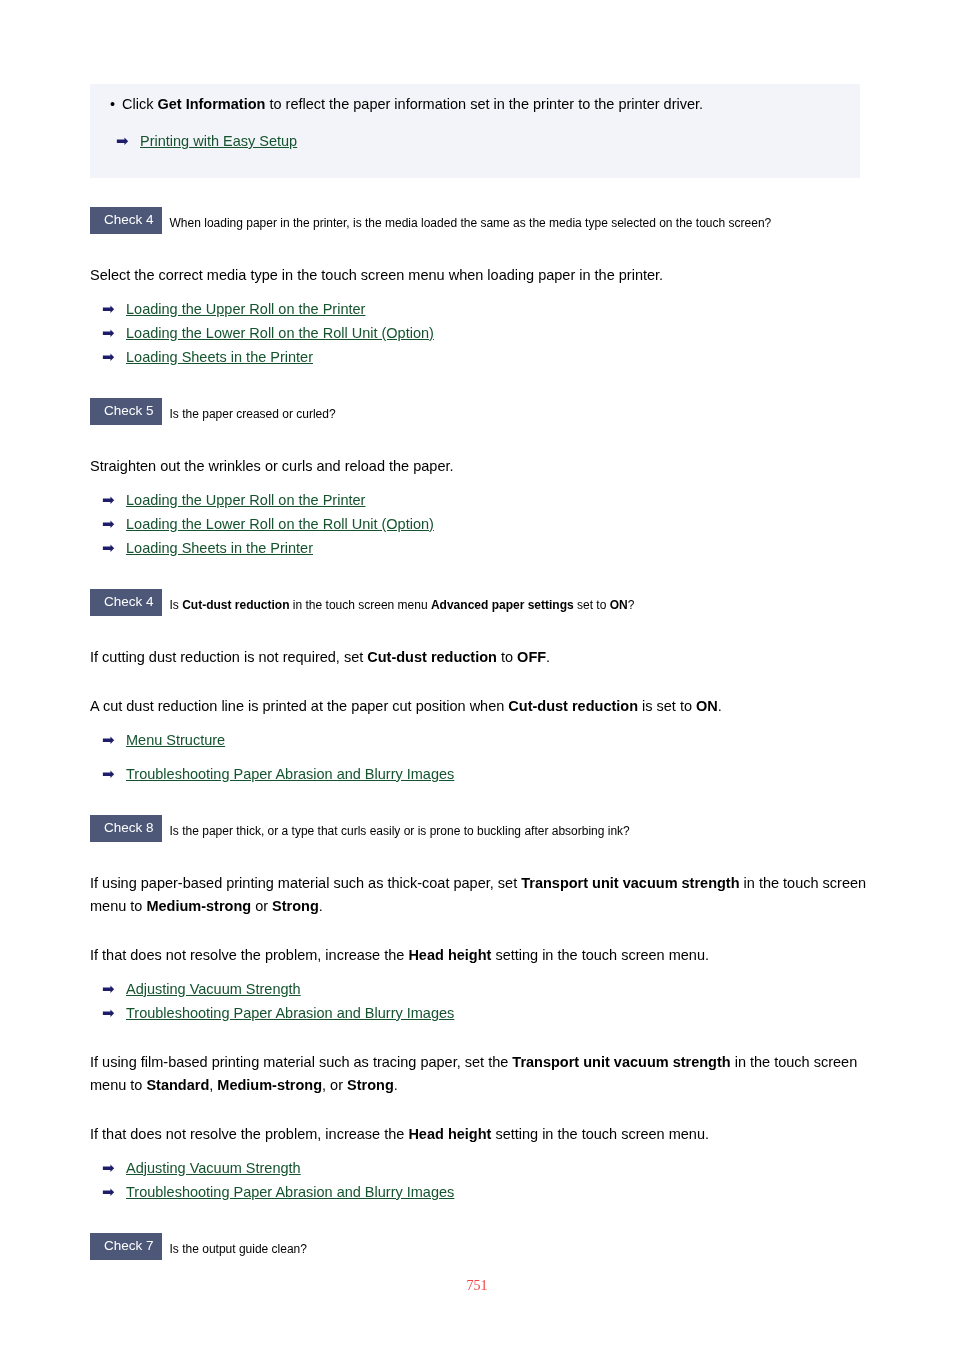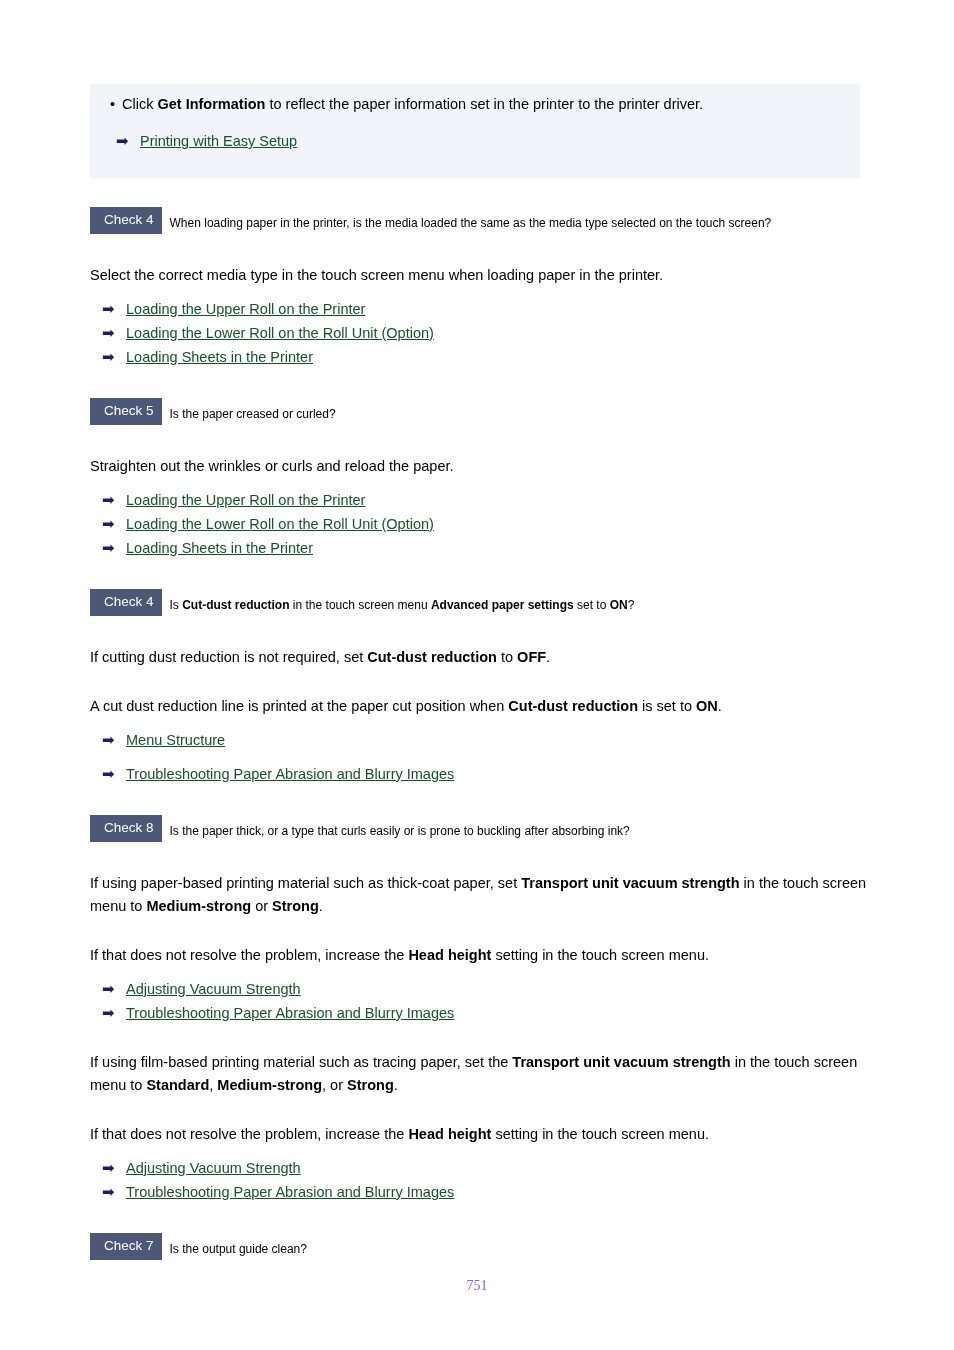--- a/index.html
+++ b/index.html
@@ -125,21 +125,21 @@
 
   
   .page-number {
     position: absolute;
     left: 0;
     right: 0;
     top: 1278px;
     text-align: center;
     font-family: "Liberation Serif", serif;
     font-size: 14px;
-    color: #8b5cf6;
+    color: #ef4444;
   }
 </style>
 </head>
 <body>
 
 <div class="page">
   <div class="content">
 
     <div class="note-box">
       <div class="note-bullet">

